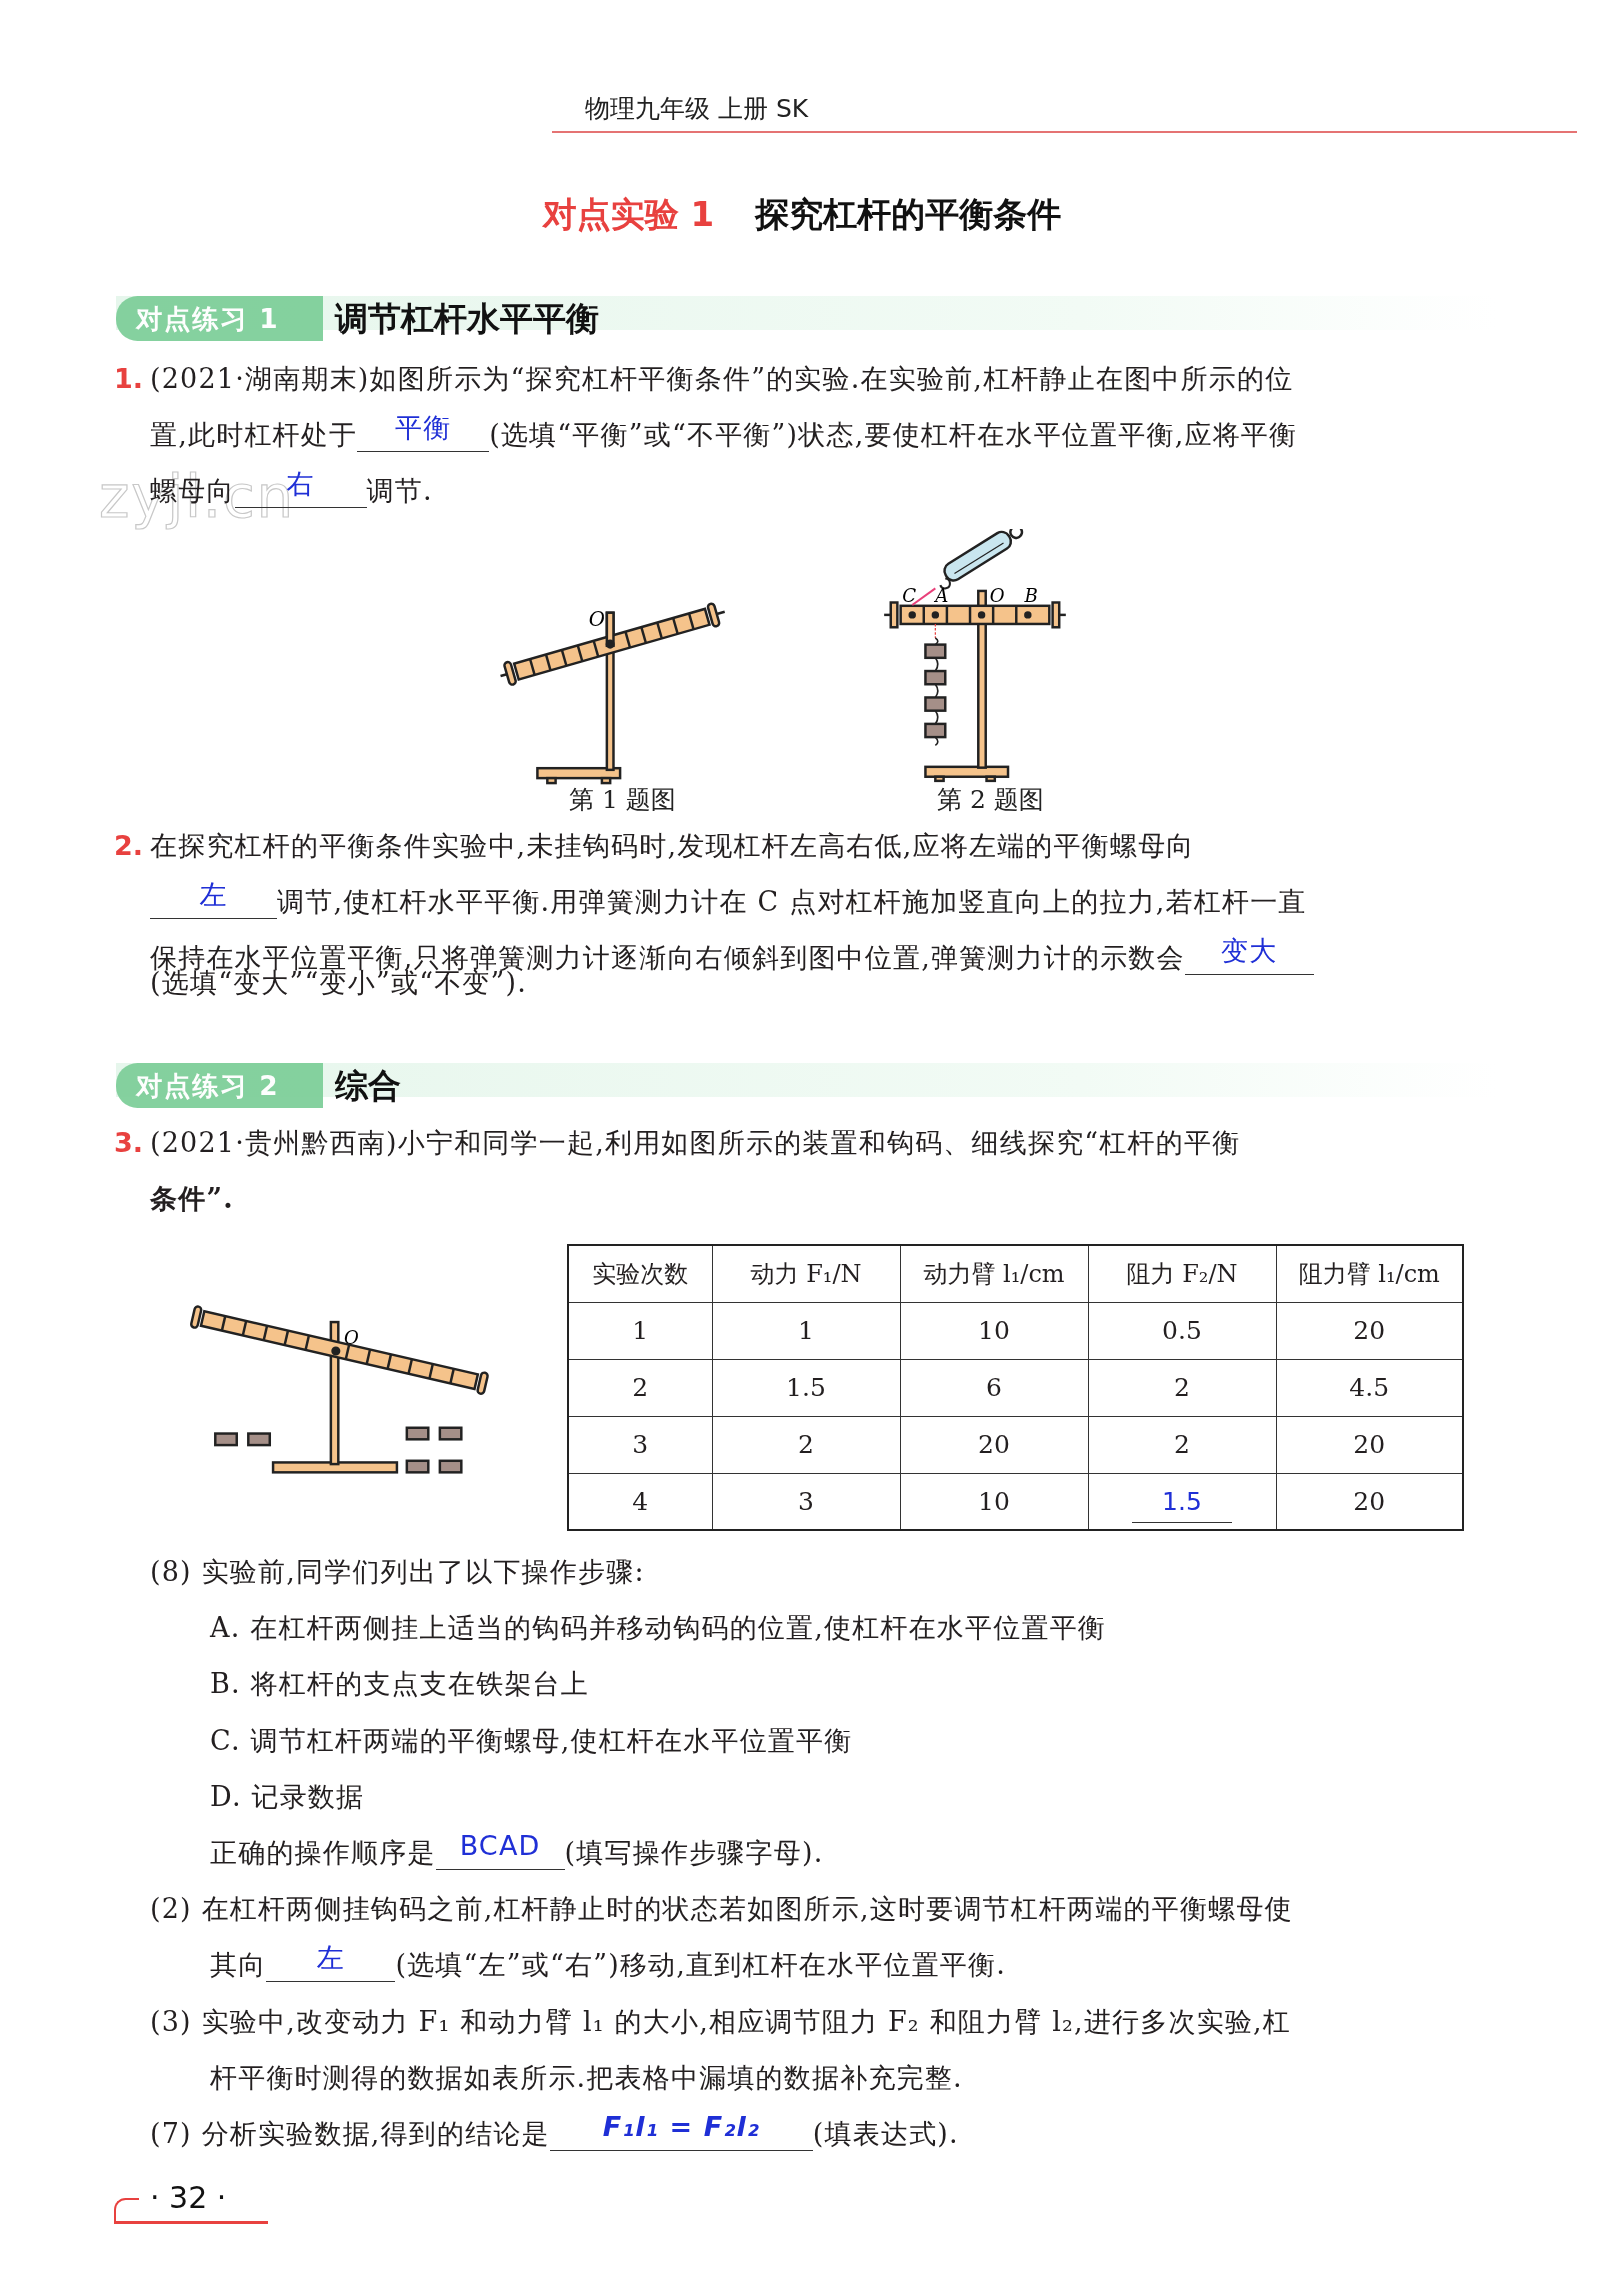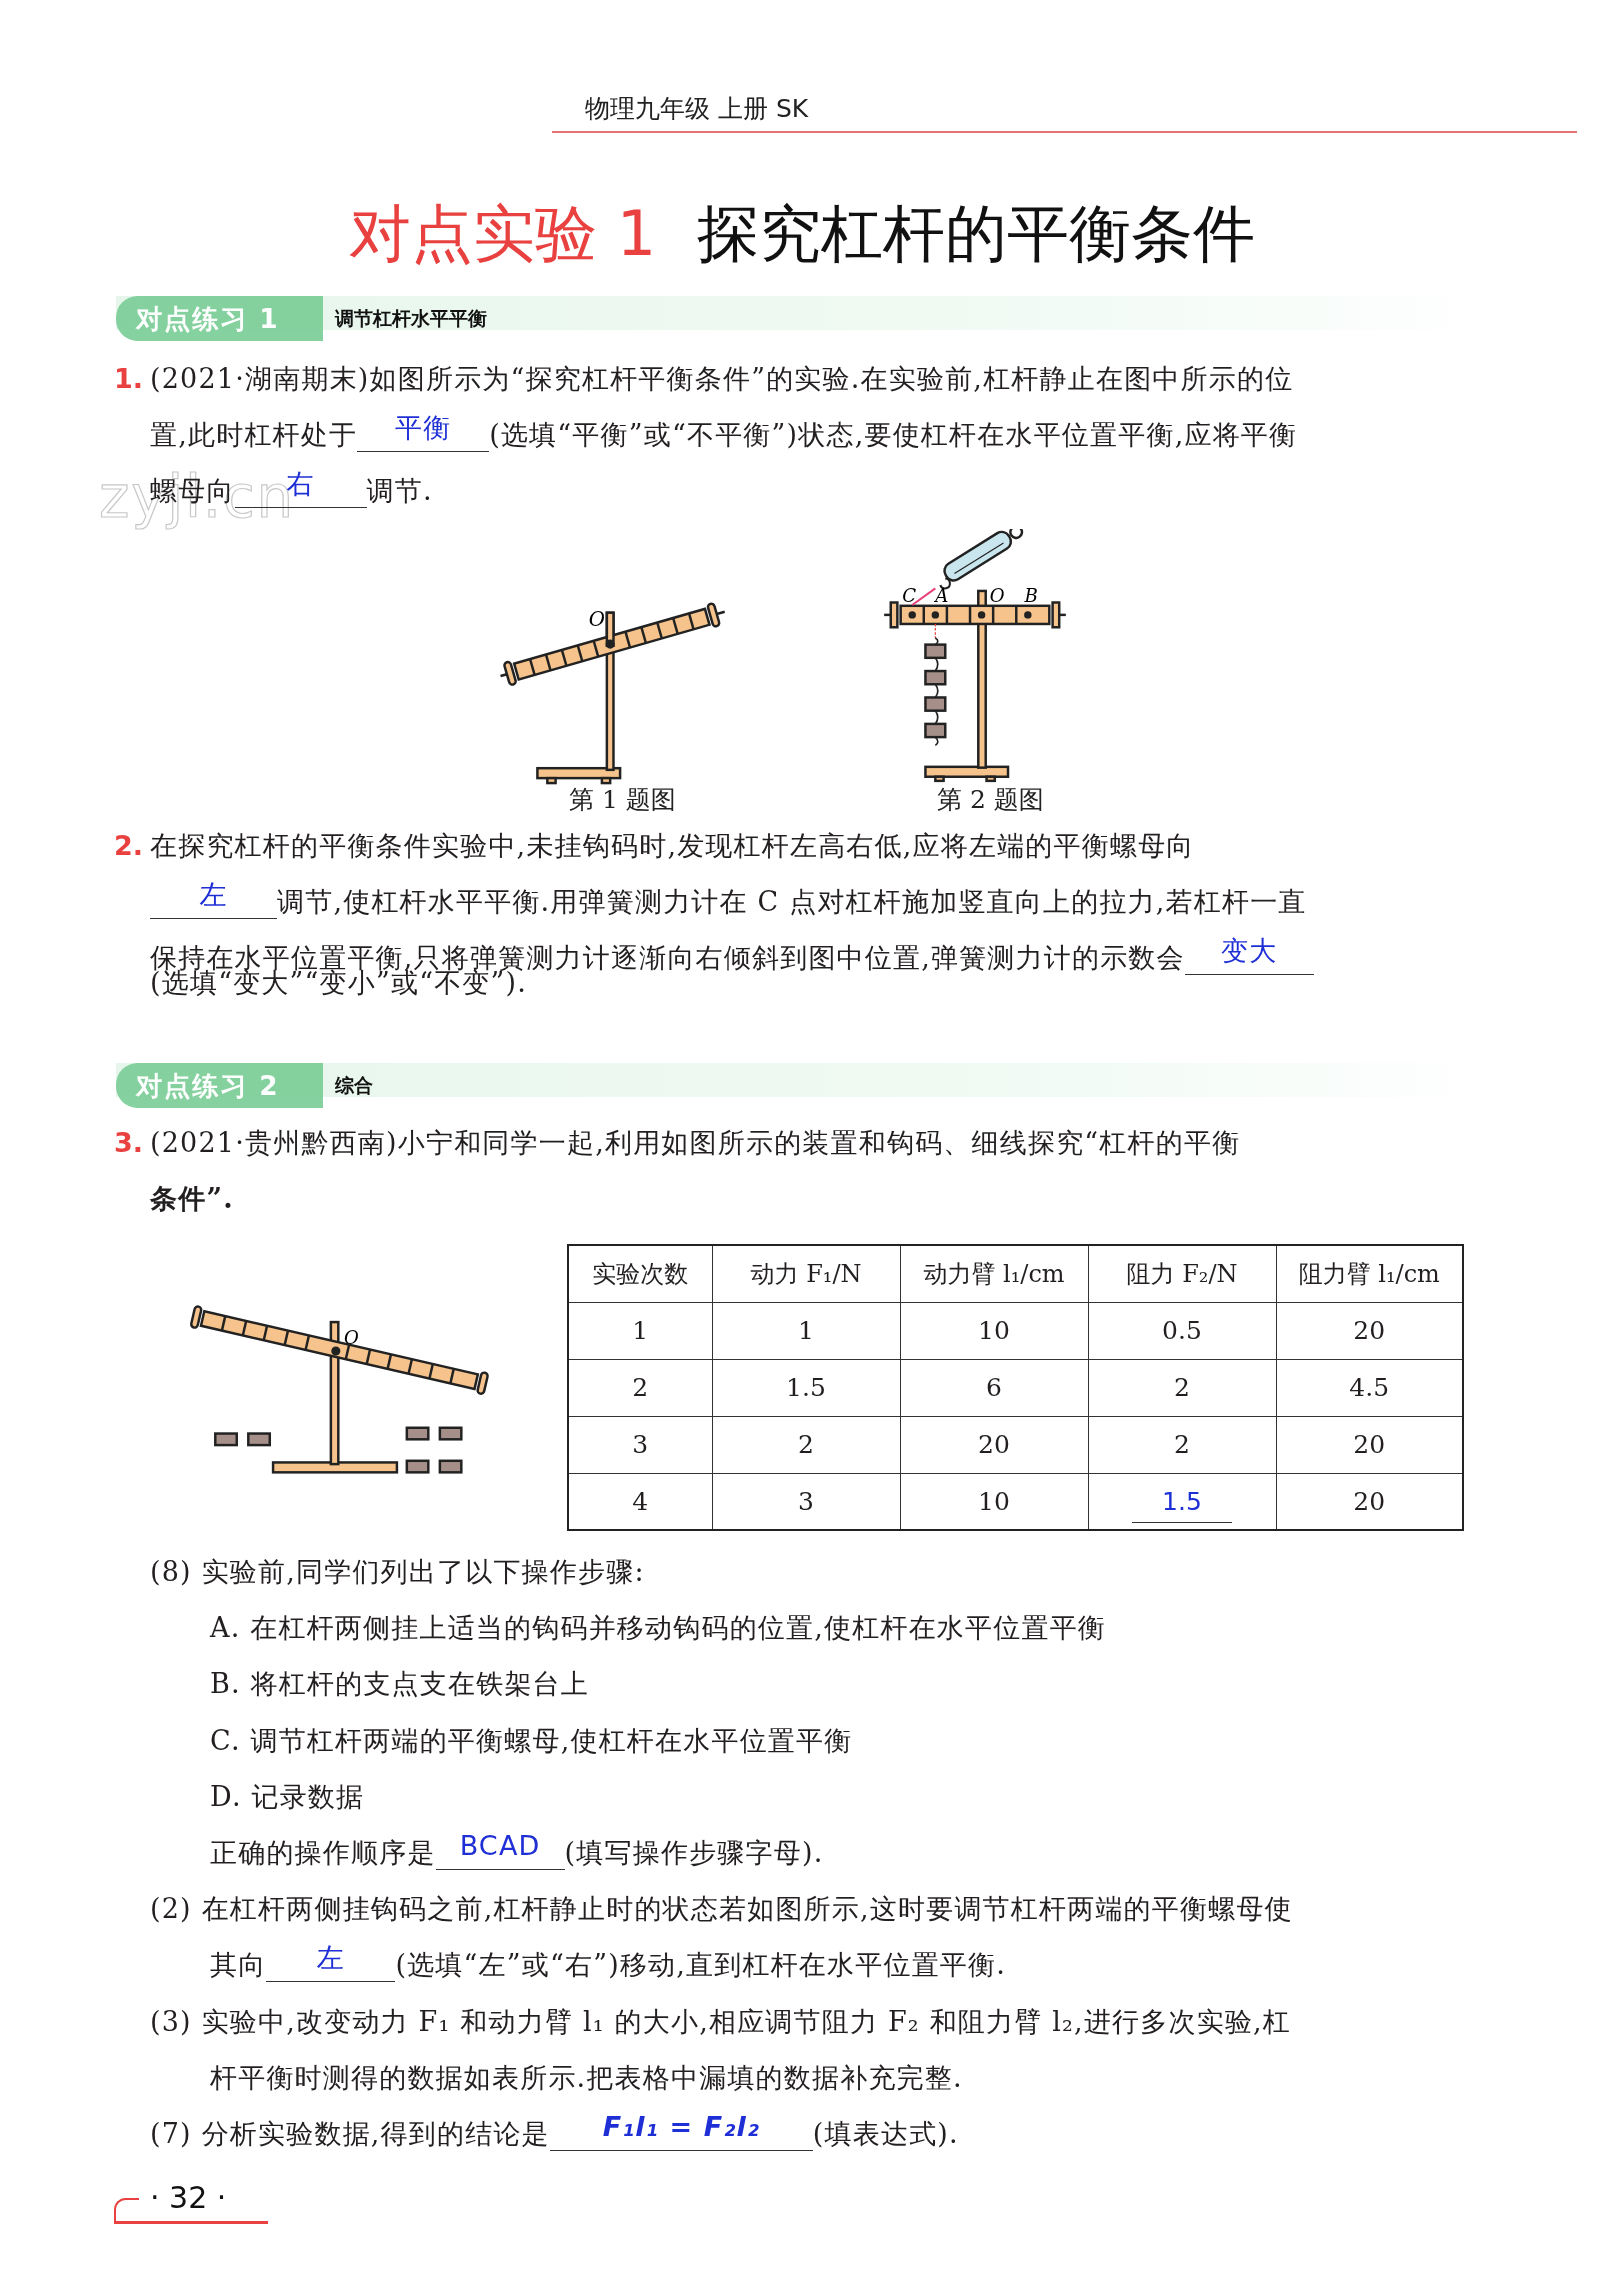--- a/index.html
+++ b/index.html
@@ -8,28 +8,28 @@
 
   
   .hdr { position: absolute; left: 23px; top: 81px; width: 1553px; height: 51px; }
   .hdr-band { position: absolute; left: 0; top: 0; width: 537px; height: 50px; background: #e8656a;
     clip-path: polygon(0 0, 521px 0, 537px 100%, 0 100%); }
   .hdr-band span { position: absolute; left: 91px; top: 8.3px; color: #fff; font-family: "DejaVu Sans", sans-serif; font-weight: bold; font-size: 27px; letter-spacing: 0.8px; }
   .hdr-sub { position: absolute; left: 562px; top: 10.7px; font-family: "DejaVu Sans", sans-serif; font-size: 25px; color: #222; }
   .hdr-line { position: absolute; left: 529px; top: 50px; width: 1025px; height: 1.7px; background: #e57373; }
 
   
-  .title { position: absolute; top: 192px; left: 0; width: 1604px; text-align: center; font-family: "DejaVu Sans", sans-serif; font-size: 62px; }
+  .title { position: absolute; top: 192px; left: 0; width: 1604px; text-align: center; font-family: "DejaVu Sans", sans-serif; font-size: 34px; font-weight: bold; }
   .title .red { color: #e8413f; }
   .title .blk { color: #111; margin-left: 41px; }
 
   
   .sec { position: absolute; left: 116px; height: 34px; width: 1380px; background: linear-gradient(90deg, #e6f6ec 0%, #f2fbf5 70%, #ffffff 100%); }
   .sec-tag { position: absolute; left: 0; top: 0; height: 45px; width: 207px; background: #7fcf9a; border-radius: 21.5px 0 0 21.5px; color: #ffffff; font-family: "DejaVu Sans", sans-serif; font-weight: bold; font-size: 26.4px; line-height: 45px; padding-left: 20px; letter-spacing: 1.7px; opacity: 0.95; }
-  .sec-txt { position: absolute; left: 219px; top: 0; line-height: 45px; font-family: "DejaVu Sans", sans-serif; font-size: 19px; color: #111; font-weight: bold; }
+  .sec-txt { position: absolute; left: 219px; top: 0; line-height: 45px; font-family: "DejaVu Sans", sans-serif; font-size: 33px; color: #111; font-weight: bold; }
 
   
   .line { position: absolute; left: 150px; font-size: 27px; line-height: 33px; white-space: nowrap; letter-spacing: 1.2px; }
   .num { position: absolute; left: 114px; font-family: "DejaVu Sans", sans-serif; font-weight: bold; color: #e8413f; font-size: 27px; line-height: 33px; }
   .blank { display: inline-block; border-bottom: 1.7px solid #333; text-align: center; color: #1f2fd6; font-family: "DejaVu Sans", sans-serif; vertical-align: baseline; position: relative; }
   .blank span { position: relative; top: -6.6px; }
 
   .watermark { position: absolute; left: 99px; top: 463px; font-family: "DejaVu Sans", sans-serif; font-size: 58px; color: transparent; -webkit-text-stroke: 1.2px #c8c8c8; letter-spacing: 1.7px; }
 
   

